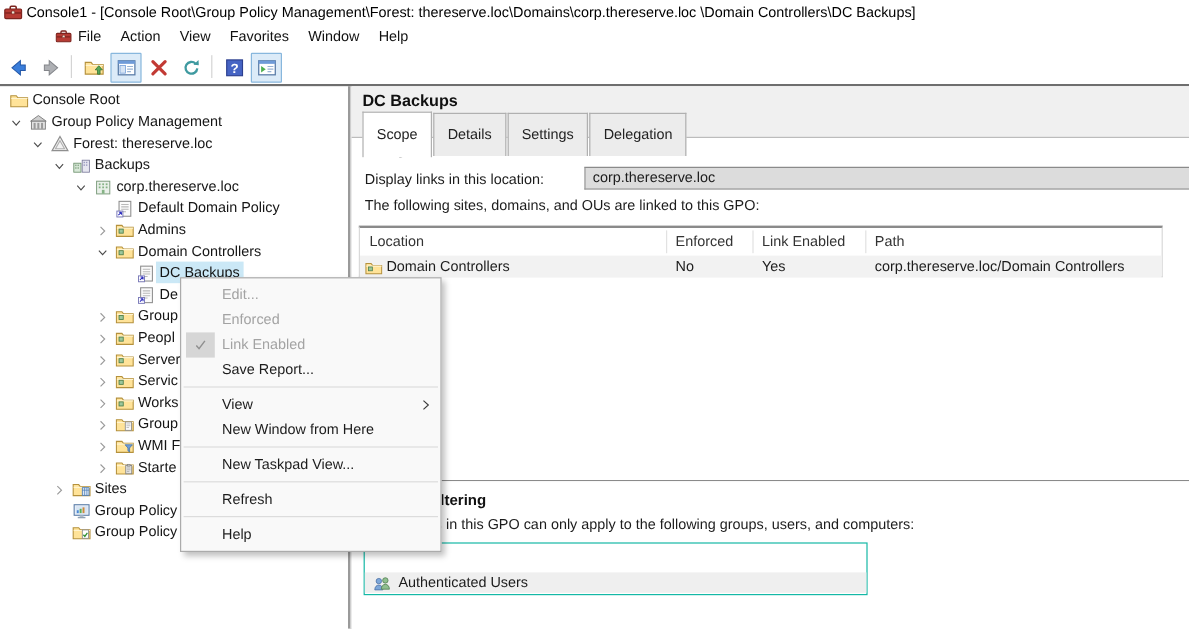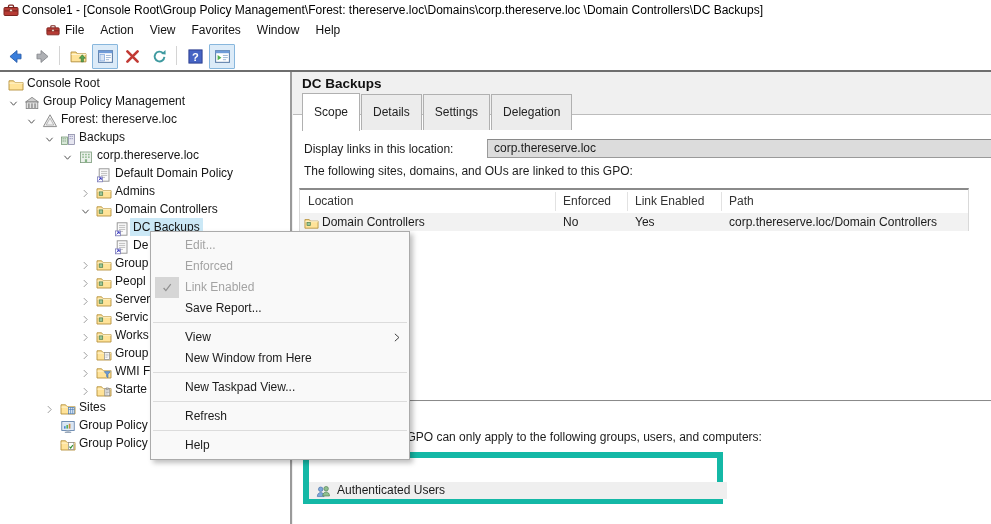--- a/index.html
+++ b/index.html
@@ -47,26 +47,26 @@
   #table-intro{left:304px;top:164px;font-size:12px;color:#1c1c1c;}
   #links-table{left:299px;top:188px;width:670px;height:43px;border:1px solid #d9d9d9;border-top:2px solid #8a8a8a;box-sizing:border-box;background:#fff;}
   .th{position:absolute;top:0;height:23px;line-height:23px;font-size:12px;color:#333;}
   .col-sep{position:absolute;top:2px;width:1px;height:19px;background:#e2e2e2;}
   #links-row{position:absolute;left:0;top:23px;width:668px;height:18px;background:#f2f2f2;}
   .td{position:absolute;top:0;height:18px;line-height:18px;font-size:12px;color:#1c1c1c;white-space:nowrap;}
   
   #section-divider{left:303px;top:400px;width:688px;height:0;border-top:1px solid #8a8a8a;border-bottom:1px solid #fcfcfc;}
   #security-heading{left:303px;top:410px;font-size:12.5px;font-weight:bold;color:#111;}
   #security-desc{left:303px;top:430px;font-size:12px;color:#1c1c1c;white-space:nowrap;}
-  #security-list{left:303px;top:452px;width:420px;height:52px;border:6px solid #14b8a6;background:#fff;box-sizing:border-box;}
+  #security-list{left:303px;top:452px;width:420px;height:44px;border:1px solid #14b8a6;background:#fff;box-sizing:border-box;}
   .sec-row{position:absolute;left:0;top:24px;width:418px;height:17px;background:#efefef;line-height:17px;font-size:12px;color:#1c1c1c;}
   .sec-row .nicon{position:absolute;left:7px;top:1px;}
   .sec-row .slabel{position:absolute;left:28px;top:0;}
   
-  #context-menu{left:150px;top:231px;width:260px;background:#f9f9f9;border:1px solid #ababab;
+  #context-menu{left:150px;top:231px;width:218px;background:#f9f9f9;border:1px solid #ababab;
       box-shadow:3px 3px 5px rgba(0,0,0,0.25);padding:3px 0;box-sizing:border-box;z-index:50;}
   .cm-item{position:relative;height:21px;line-height:21px;font-size:12px;padding-left:34px;color:#1c1c1c;white-space:nowrap;}
   .cm-item.disabled{color:#a3a3a3;}
   .cm-check{position:absolute;left:4px;top:0;width:24px;height:21px;background:#d6d6d6;display:flex;align-items:center;justify-content:center;}
   .cm-sub{position:absolute;right:6px;top:3px;}
   .cm-sep{height:1px;background:#dcdcdc;margin:3px 2px 4px 2px;}
 </style>
 </head>
 <body>
 

